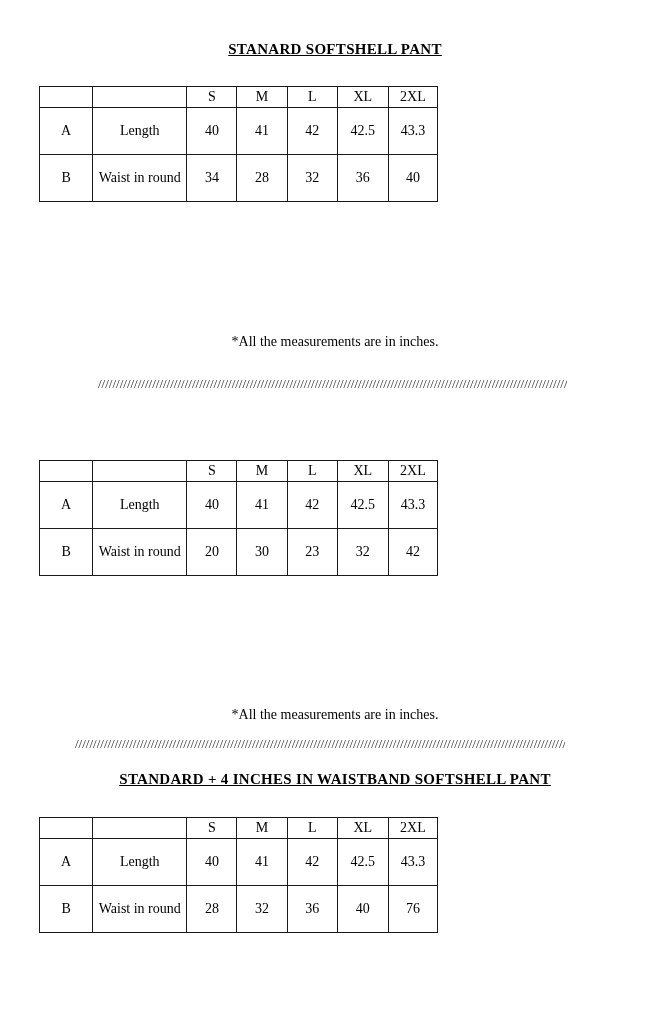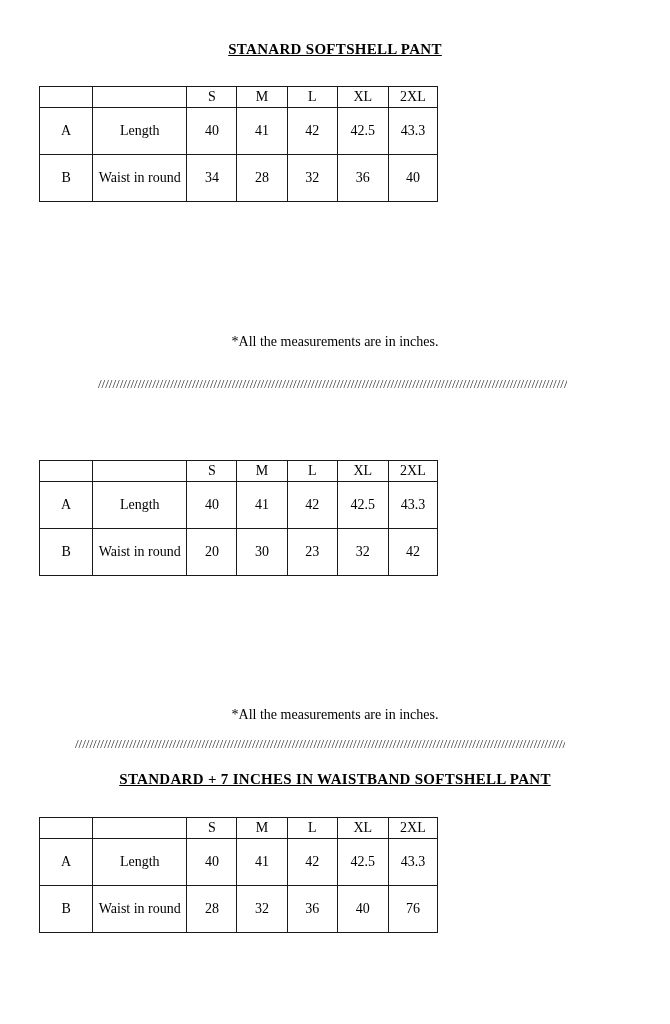--- a/index.html
+++ b/index.html
@@ -166,21 +166,21 @@
         <td>32</td>
         <td>42</td>
       </tr>
     </tbody>
   </table>
 
   <div class="note" style="top:707px">*All the measurements are in inches.</div>
 
   <div class="divider" style="top:737px; left:75px; width:490px">//////////////////////////////////////////////////////////////////////////////////////////////////////////////////////////////////////////////////////</div>
 
-  <div class="title" style="top:770px">STANDARD + 7 INCHES IN WAISTBAND SOFTSHELL PANT</div>
+  <div class="title" style="top:770px">STANDARD + 4 INCHES IN WAISTBAND SOFTSHELL PANT</div>
 
   <table class="size-table" style="top:817px">
     <colgroup>
       <col class="col-key">
         <col class="col-label">
         <col class="col-s">
         <col class="col-m">
         <col class="col-l">
         <col class="col-xl">
         <col class="col-2xl">

